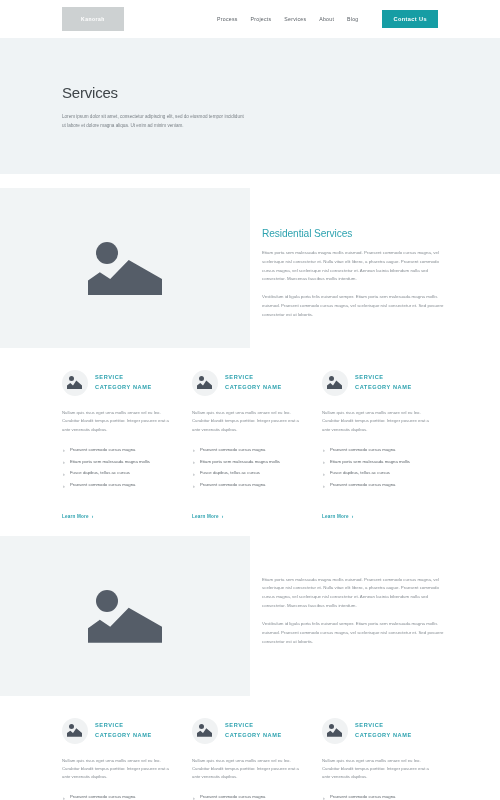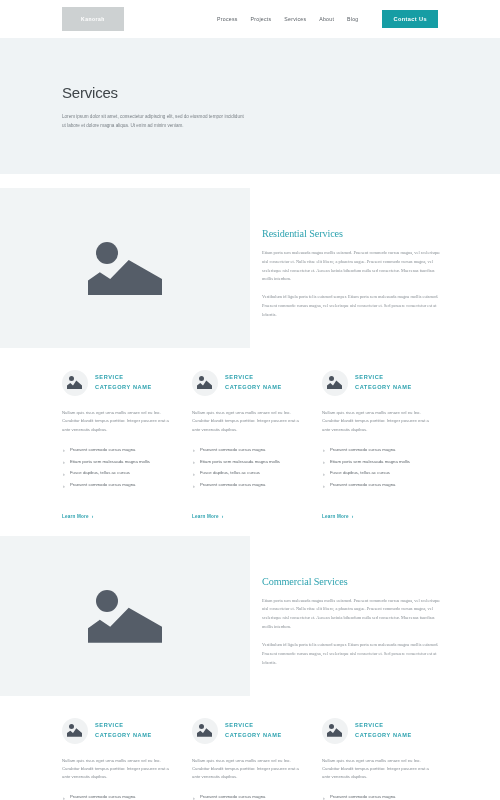--- a/index.html
+++ b/index.html
@@ -86,21 +86,20 @@
   }
   .ph-big .mtn{
     position:absolute; left:0; bottom:2px;
     width:74px; height:38px;
     background:#555d68;
     clip-path:polygon(0% 100%, 0% 62%, 16% 40%, 30% 58%, 55% 8%, 100% 58%, 100% 100%);
   }
   .split-body{
     flex:1;
     padding:40px 56px 0 12px;
-    font-family:Liberation Serif, serif;
   }
   .split-body h2{
     font-size:10.2px;
     font-weight:normal;
     color:#2fa3b0;
     letter-spacing:-.1px;
     margin-bottom:10px;
   }
   .split-body p{
     font-size:4.4px;
@@ -283,21 +282,20 @@
 </section>
 
 <section class="split">
   <div class="split-media">
     <div class="ph-big">
       <div class="sun"></div>
       <div class="mtn"></div>
     </div>
   </div>
   <div class="split-body">
-    <h2>Commercial Services</h2>
     <p>Etiam porta sem malesuada magna mollis euismod. Praesent commodo cursus magna, vel scelerisque nisl consectetur et. Nulla vitae elit libero, a pharetra augue. Praesent commodo cursus magna, vel scelerisque nisl consectetur et. Aenean lacinia bibendum nulla sed consectetur. Maecenas faucibus mollis interdum.</p>
     <p>Vestibulum id ligula porta felis euismod semper. Etiam porta sem malesuada magna mollis euismod. Praesent commodo cursus magna, vel scelerisque nisl consectetur et. Sed posuere consectetur est at lobortis.</p>
   </div>
 </section>
 
 <section class="cards">
   <div class="card">
     <div class="card-head">
       <div class="card-icon">
         <div class="sun"></div>

